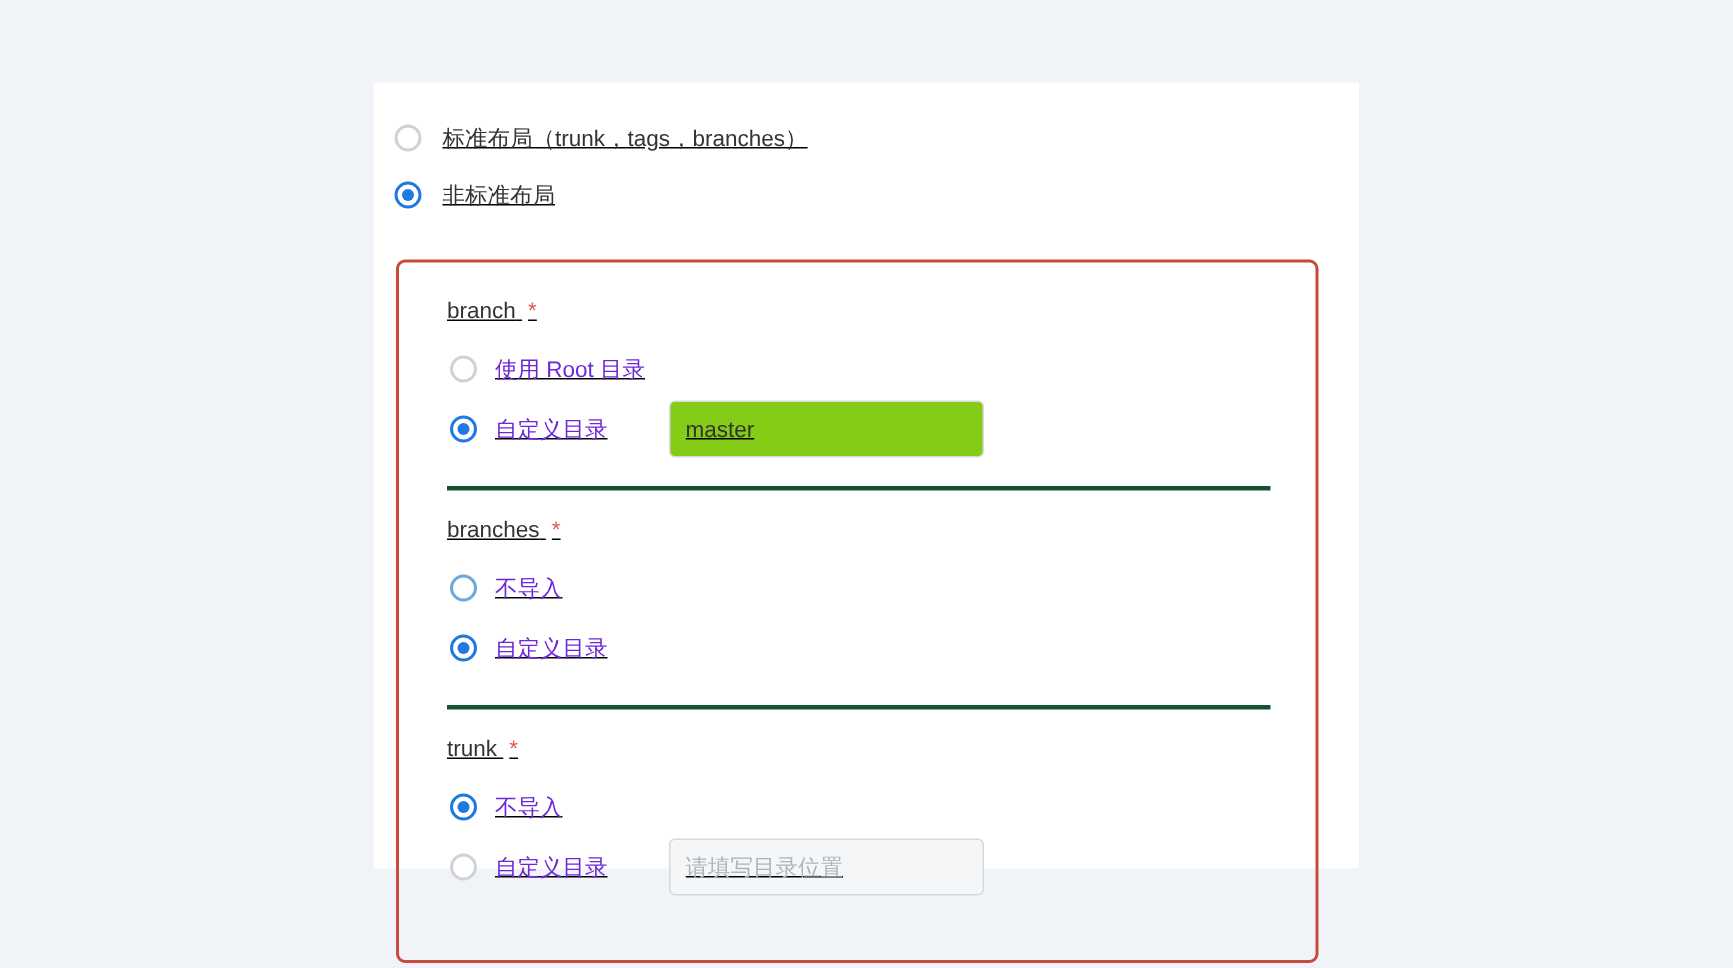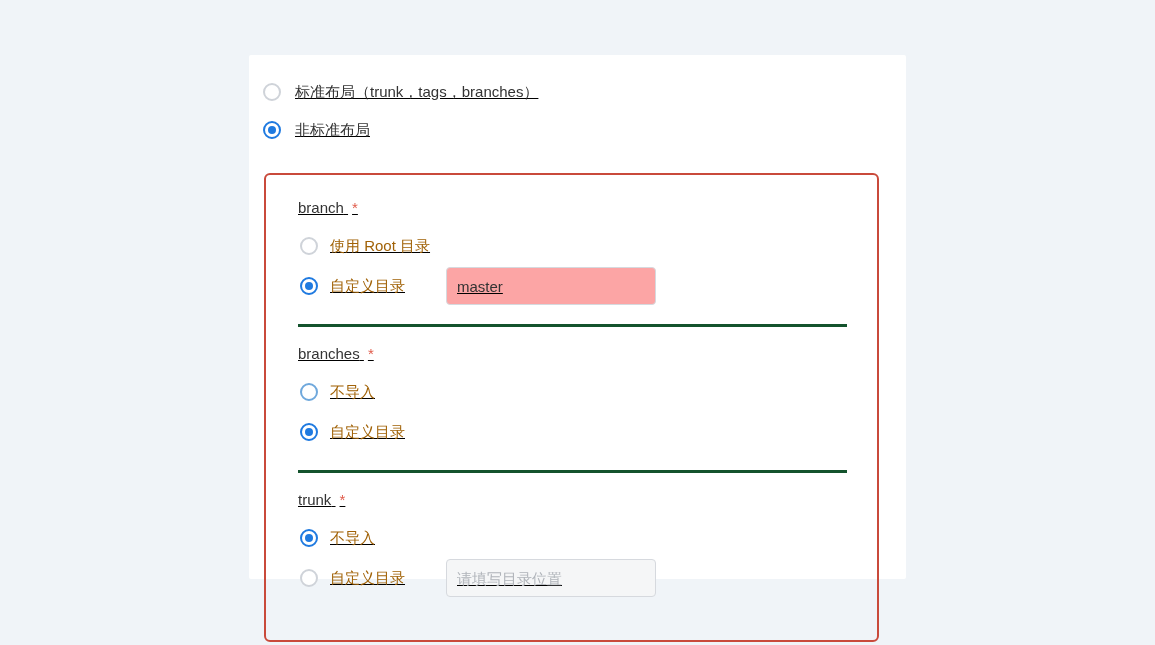--- a/index.html
+++ b/index.html
@@ -91,34 +91,34 @@
       display: flex;
       align-items: center;
       height: 40px;
       padding-left: 2px;
     }
     .option-row .radio {
       margin-right: 12px;
     }
     .option-label {
       font-size: 15px;
-      color: #a16207;
+      color: #6d28d9;
       min-width: 90px;
     }
     .text-input {
       margin-left: 26px;
       width: 210px;
       height: 38px;
       border: 1px solid #d6d9de;
       border-radius: 4px;
       padding: 0 10px;
       font-size: 15px;
       color: #333;
       outline: none;
-      background: #fca5a5;
+      background: #84cc16;
     }
     .text-input.focused {
       border-color: #4a90d9;
       box-shadow: 0 0 0 0.5px #4a90d9;
     }
     .text-input.disabled {
       background: #f5f6f7;
       color: #4d7c0f;
     }
     .text-input::placeholder {

